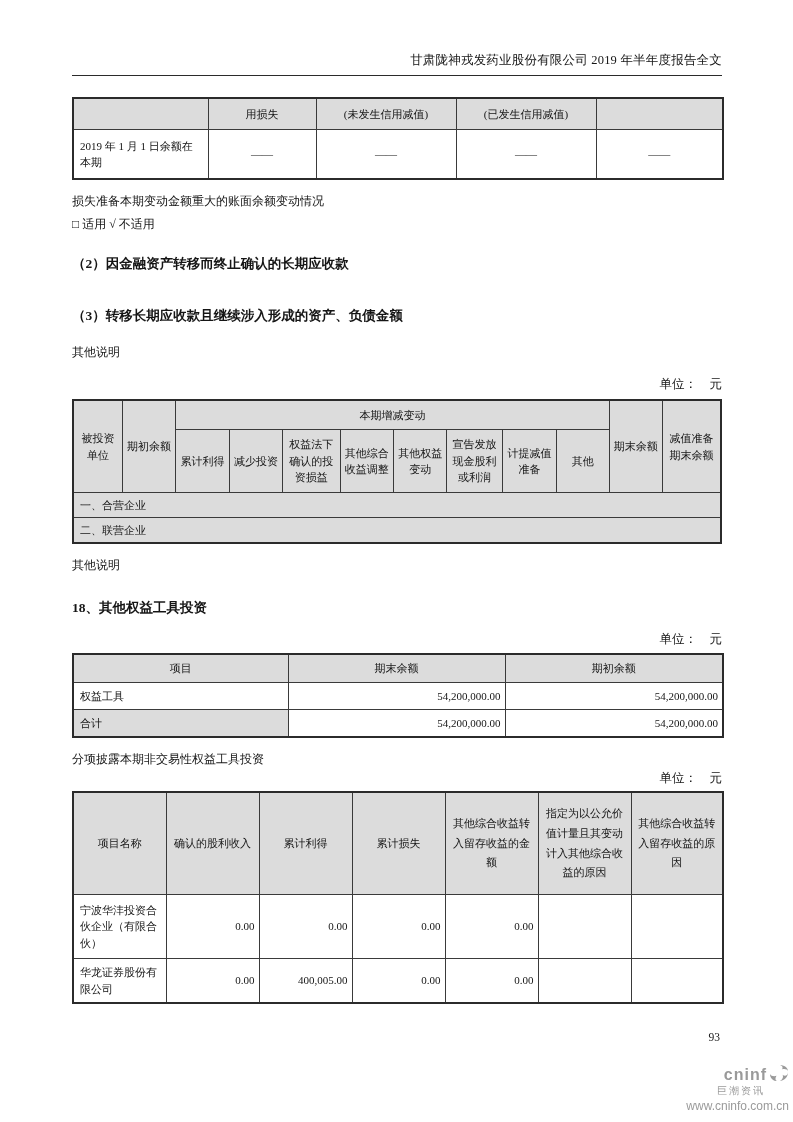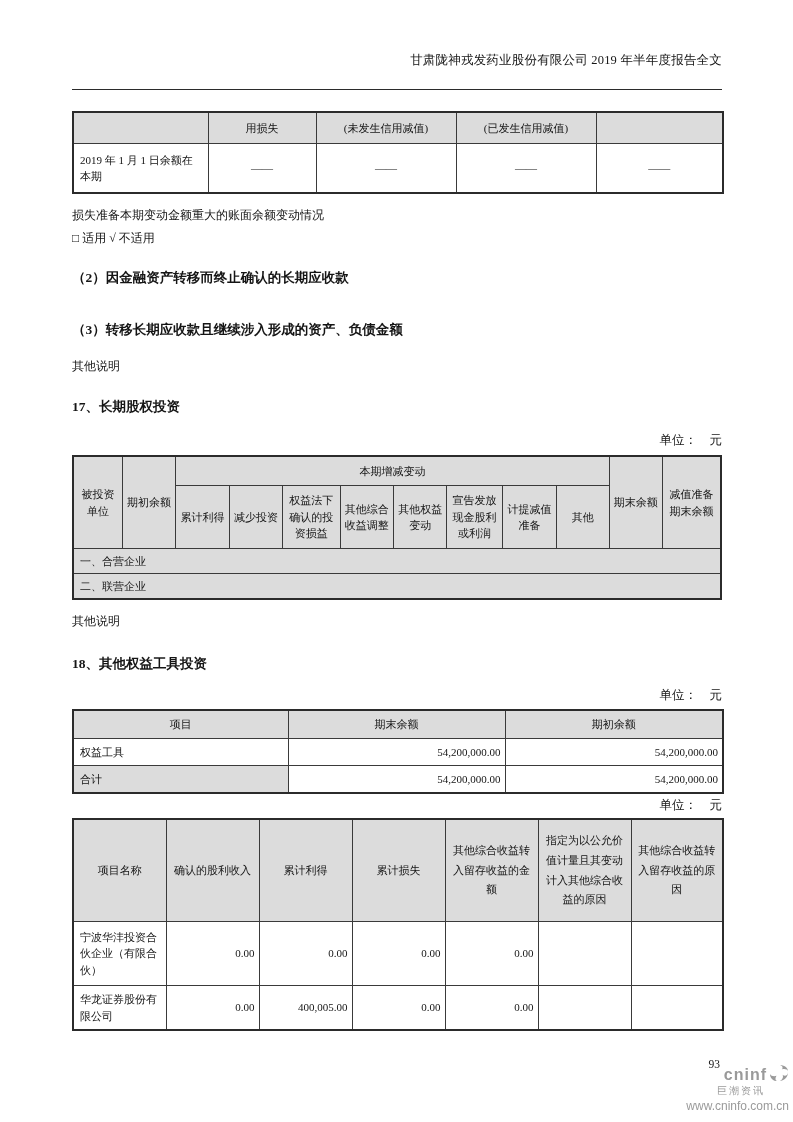--- a/index.html
+++ b/index.html
@@ -2,21 +2,21 @@
 <html><head>
 <meta charset="utf-8">
 <style>
   html,body{margin:0;padding:0;background:#ffffff;}
   .page{
     position:relative;width:793px;height:1122px;background:#fff;overflow:hidden;
     font-family:"Liberation Serif","DejaVu Serif",serif;color:#151515;
   }
   .content{margin:0 71px 0 72px;width:650px;}
   .doc-header{
-    padding-top:52px;padding-bottom:20px;border-bottom:1px solid #2b2b2b;
+    padding-top:52px;padding-bottom:6px;border-bottom:1px solid #2b2b2b;
     text-align:right;font-size:12.5px;letter-spacing:.2px;
   }
   p{margin:0;}
   .txt{font-size:12px;line-height:16px;}
   .loss-caption{margin-top:13px;}
   .applicability{margin-top:7px;}
   .h-bold{font-size:13.5px;font-weight:bold;margin:0;line-height:18px;}
   .h2t{margin-top:23px;}
   .h3t{margin-top:34px;}
   .other-note-top{margin-top:19px;}
@@ -94,21 +94,20 @@
       </table>
 
     <p class="txt loss-caption">损失准备本期变动金额重大的账面余额变动情况</p>
     <p class="txt applicability">□ 适用 √ 不适用</p>
 
     <p class="h-bold h2t">（2）因金融资产转移而终止确认的长期应收款</p>
     <p class="h-bold h3t">（3）转移长期应收款且继续涉入形成的资产、负债金额</p>
 
     <p class="txt other-note-top">其他说明</p>
 
-    <p class="h-bold h17">17、长期股权投资</p>
     <p class="unit unit-17">单位：　元</p>
 
     <table class="tbl17">
       <colgroup>
         <col style="width:49px">
           <col style="width:53px">
           <col style="width:53px">
           <col style="width:53px">
         <col style="width:57px">
           <col style="width:53px">
@@ -169,20 +168,21 @@
         <td class="cell-num">54,200,000.00</td>
       </tr>
       <tr class="datarow">
         <td class="cell-left gray">合计</td>
         <td class="cell-num">54,200,000.00</td>
         <td class="cell-num">54,200,000.00</td>
       </tr>
     </tbody>
       </table>
 
+    <p class="txt detail-caption">分项披露本期非交易性权益工具投资</p>
     <p class="unit unit-detail">单位：　元</p>
 
     <table class="tbl-detail">
       <colgroup>
           <col style="width:93px">
           <col style="width:93px">
           <col style="width:93px">
           <col style="width:93px">
           <col style="width:93px">
           <col style="width:93px">

